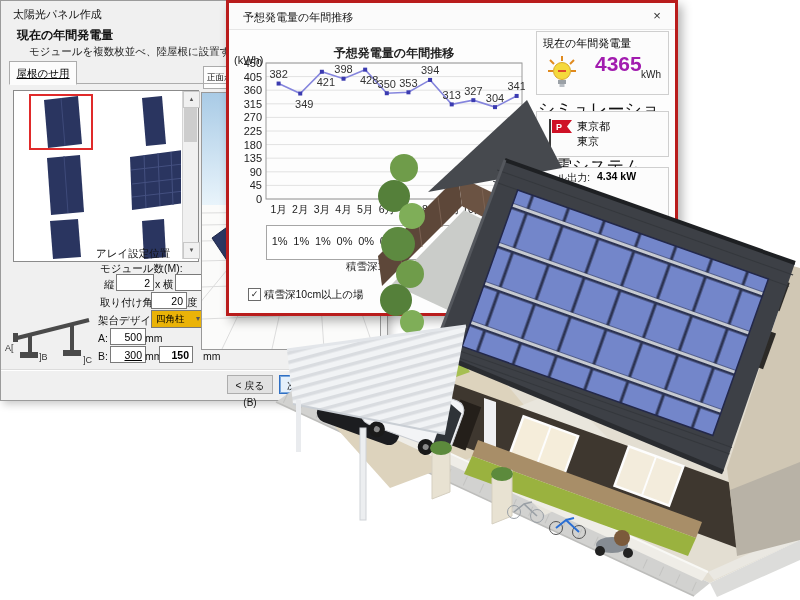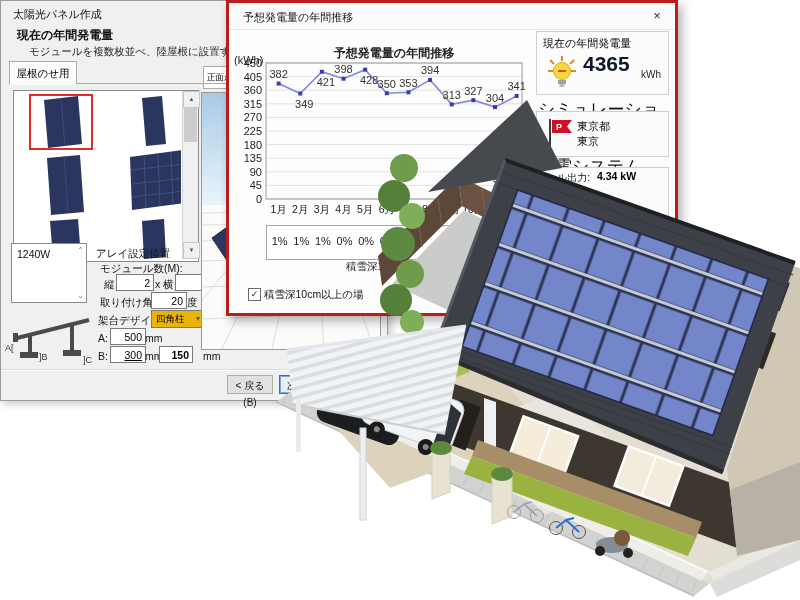--- a/index.html
+++ b/index.html
@@ -7,21 +7,21 @@
   .abs{position:absolute;}
   #stage{position:relative;width:800px;height:600px;background:#fff;}
 
   
   #panelDlg{left:0;top:196;width:386px;height:399px;background:#f0f0f0;
     border:1px solid #9b9b9b;box-shadow:3px 3px 8px rgba(0,0,0,.22);z-index:10;}
   #panelDlg .dlg-title{left:12px;top:6px;font-size:11px;color:#111;}
   #panelDlg .heading{left:16px;top:26px;font-size:12px;font-weight:bold;color:#111;}
   #panelDlg .desc{left:28px;top:44px;font-size:10.5px;color:#222;white-space:nowrap;}
   .tab{left:8px;top:60px;width:66px;height:22px;background:#fcfcfc;border:1px solid #acacac;
-    border-bottom:1px solid #fcfcfc;font-size:10.5px;text-align:center;line-height:22px;z-index:2;}
+    border-bottom:1px solid #fcfcfc;font-size:10.5px;text-align:center;line-height:22px;z-index:2;text-decoration:underline;}
   .tabline{left:8px;top:82px;width:370px;height:1px;background:#acacac;z-index:1;}
   #listBox{left:12px;top:89px;width:184px;height:170px;background:#fff;border:1px solid #8b8b8b;}
   .sb{position:absolute;right:0;top:0;width:15px;height:168px;background:#f0f0f0;border-left:1px solid #d5d5d5;}
   .sb .btn{position:absolute;left:0;width:15px;height:15px;background:#f0f0f0;border:1px solid #c8c8c8;
     font-size:6px;color:#555;text-align:center;line-height:14px;}
   .sb .thumbbar{position:absolute;left:1px;top:17px;width:13px;height:34px;background:#cdcdcd;}
   #wattBox{left:10px;top:242px;width:74px;height:58px;background:#fff;border:1px solid #8b8b8b;}
   #wattBox .w{position:absolute;left:5px;top:4px;font-size:10.5px;color:#111;}
   #wattBox .sp{position:absolute;right:2px;font-size:8px;color:#8a8a8a;}
   .lbl{font-size:10.5px;color:#111;white-space:nowrap;}
@@ -50,21 +50,21 @@
   #chartSvg text.dlabel{font-size:11px;fill:#333;}
   #pctBox{left:37px;top:222px;width:256px;height:33px;border:1px solid #a6a6a6;background:#fff;}
   .pct{position:absolute;top:9px;width:24px;text-align:center;font-size:11px;color:#222;}
   #snowCap{left:117px;top:257px;font-size:10.5px;color:#222;}
   #checkRow{left:19px;top:284px;height:14px;}
   #checkRow .box{position:absolute;left:0;top:1px;width:11px;height:11px;background:#fff;border:1px solid #6b6b6b;
     font-size:9px;line-height:11px;text-align:center;color:#222;}
   #checkRow .cl{position:absolute;left:16px;top:1px;font-size:10.5px;color:#111;white-space:nowrap;}
   .infobox{position:absolute;left:307px;width:131px;background:#fcfcfc;border:1px solid #cfcfcf;}
   .info-lbl{position:absolute;left:309px;font-size:17px;color:#111;}
-  #annualVal{position:absolute;left:46px;top:20px;font-size:21px;font-weight:bold;color:#0f172a;}
+  #annualVal{position:absolute;left:58px;top:20px;font-size:21px;font-weight:bold;color:#a21caf;}
   #annualUnit{position:absolute;left:104px;top:37px;font-size:10px;color:#222;}
   .loc-line{position:absolute;left:40px;font-size:11px;color:#111;}
   #outFrag{position:absolute;left:20px;top:3px;font-size:10px;color:#111;}
   #outVal{position:absolute;left:60px;top:2px;font-size:10.5px;font-weight:bold;color:#000;}
 
   
   #house{left:0;top:0;z-index:30;}
 </style>
 </head>
 <body>
@@ -109,25 +109,20 @@
           <polygon points="128,130 150,128 152,166 130,168" fill="#2a3560"></polygon>
         </g>
       </svg>
       <div class="sb">
         <div class="btn" style="top:0">▲</div>
         <div class="thumbbar"></div>
         <div class="btn" style="bottom:0">▼</div>
       </div>
     </div>
 
-    <div id="wattBox" class="abs">
-      <span class="w">1240W</span>
-      <span class="sp" style="top:2px">⌃</span>
-      <span class="sp" style="bottom:2px">⌄</span>
-    </div>
 
     <svg class="abs" style="left:4px;top:306px" width="98" height="60">
       <line x1="12" y1="31" x2="84" y2="13" stroke="#4a4a4a" stroke-width="4"></line>
       <rect x="8" y="26" width="5" height="9" fill="#4a4a4a"></rect>
       <rect x="23" y="28" width="4" height="18" fill="#4a4a4a"></rect>
       <rect x="65" y="17" width="4" height="27" fill="#4a4a4a"></rect>
       <rect x="15" y="45" width="18" height="6" fill="#4a4a4a"></rect>
       <rect x="58" y="43" width="18" height="6" fill="#4a4a4a"></rect>
       <text x="0" y="44" font-size="9" fill="#333">A[</text>
       <text x="34" y="53" font-size="9" fill="#333">]B</text>

